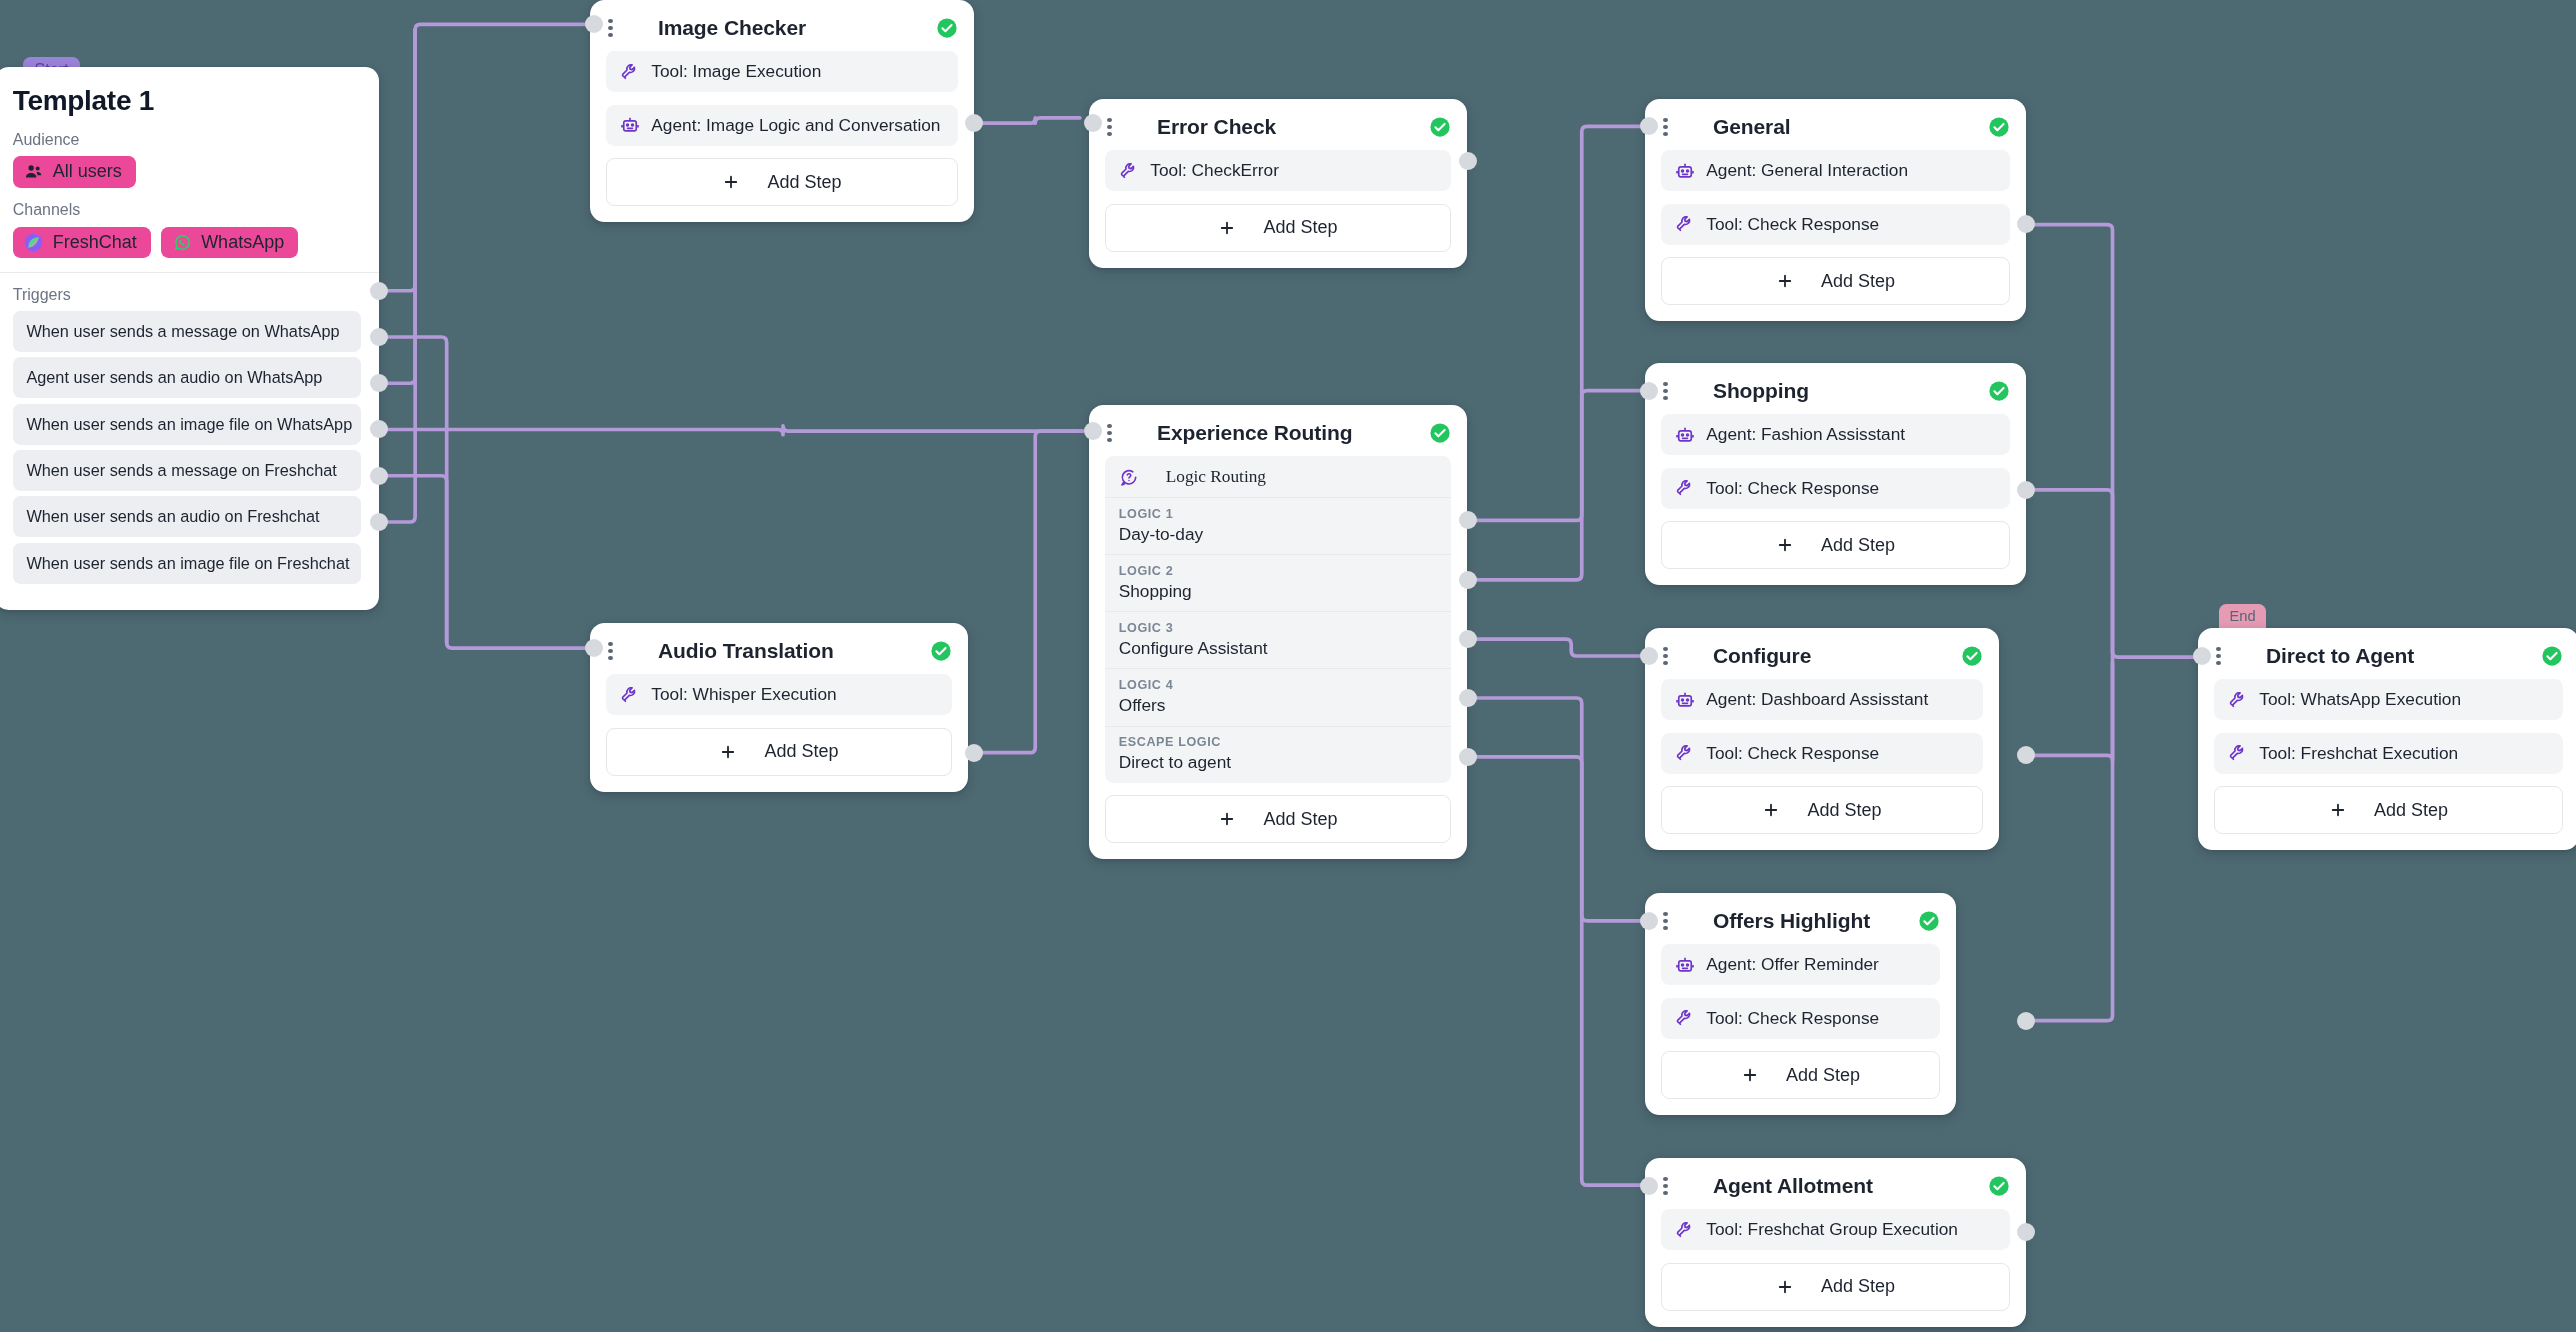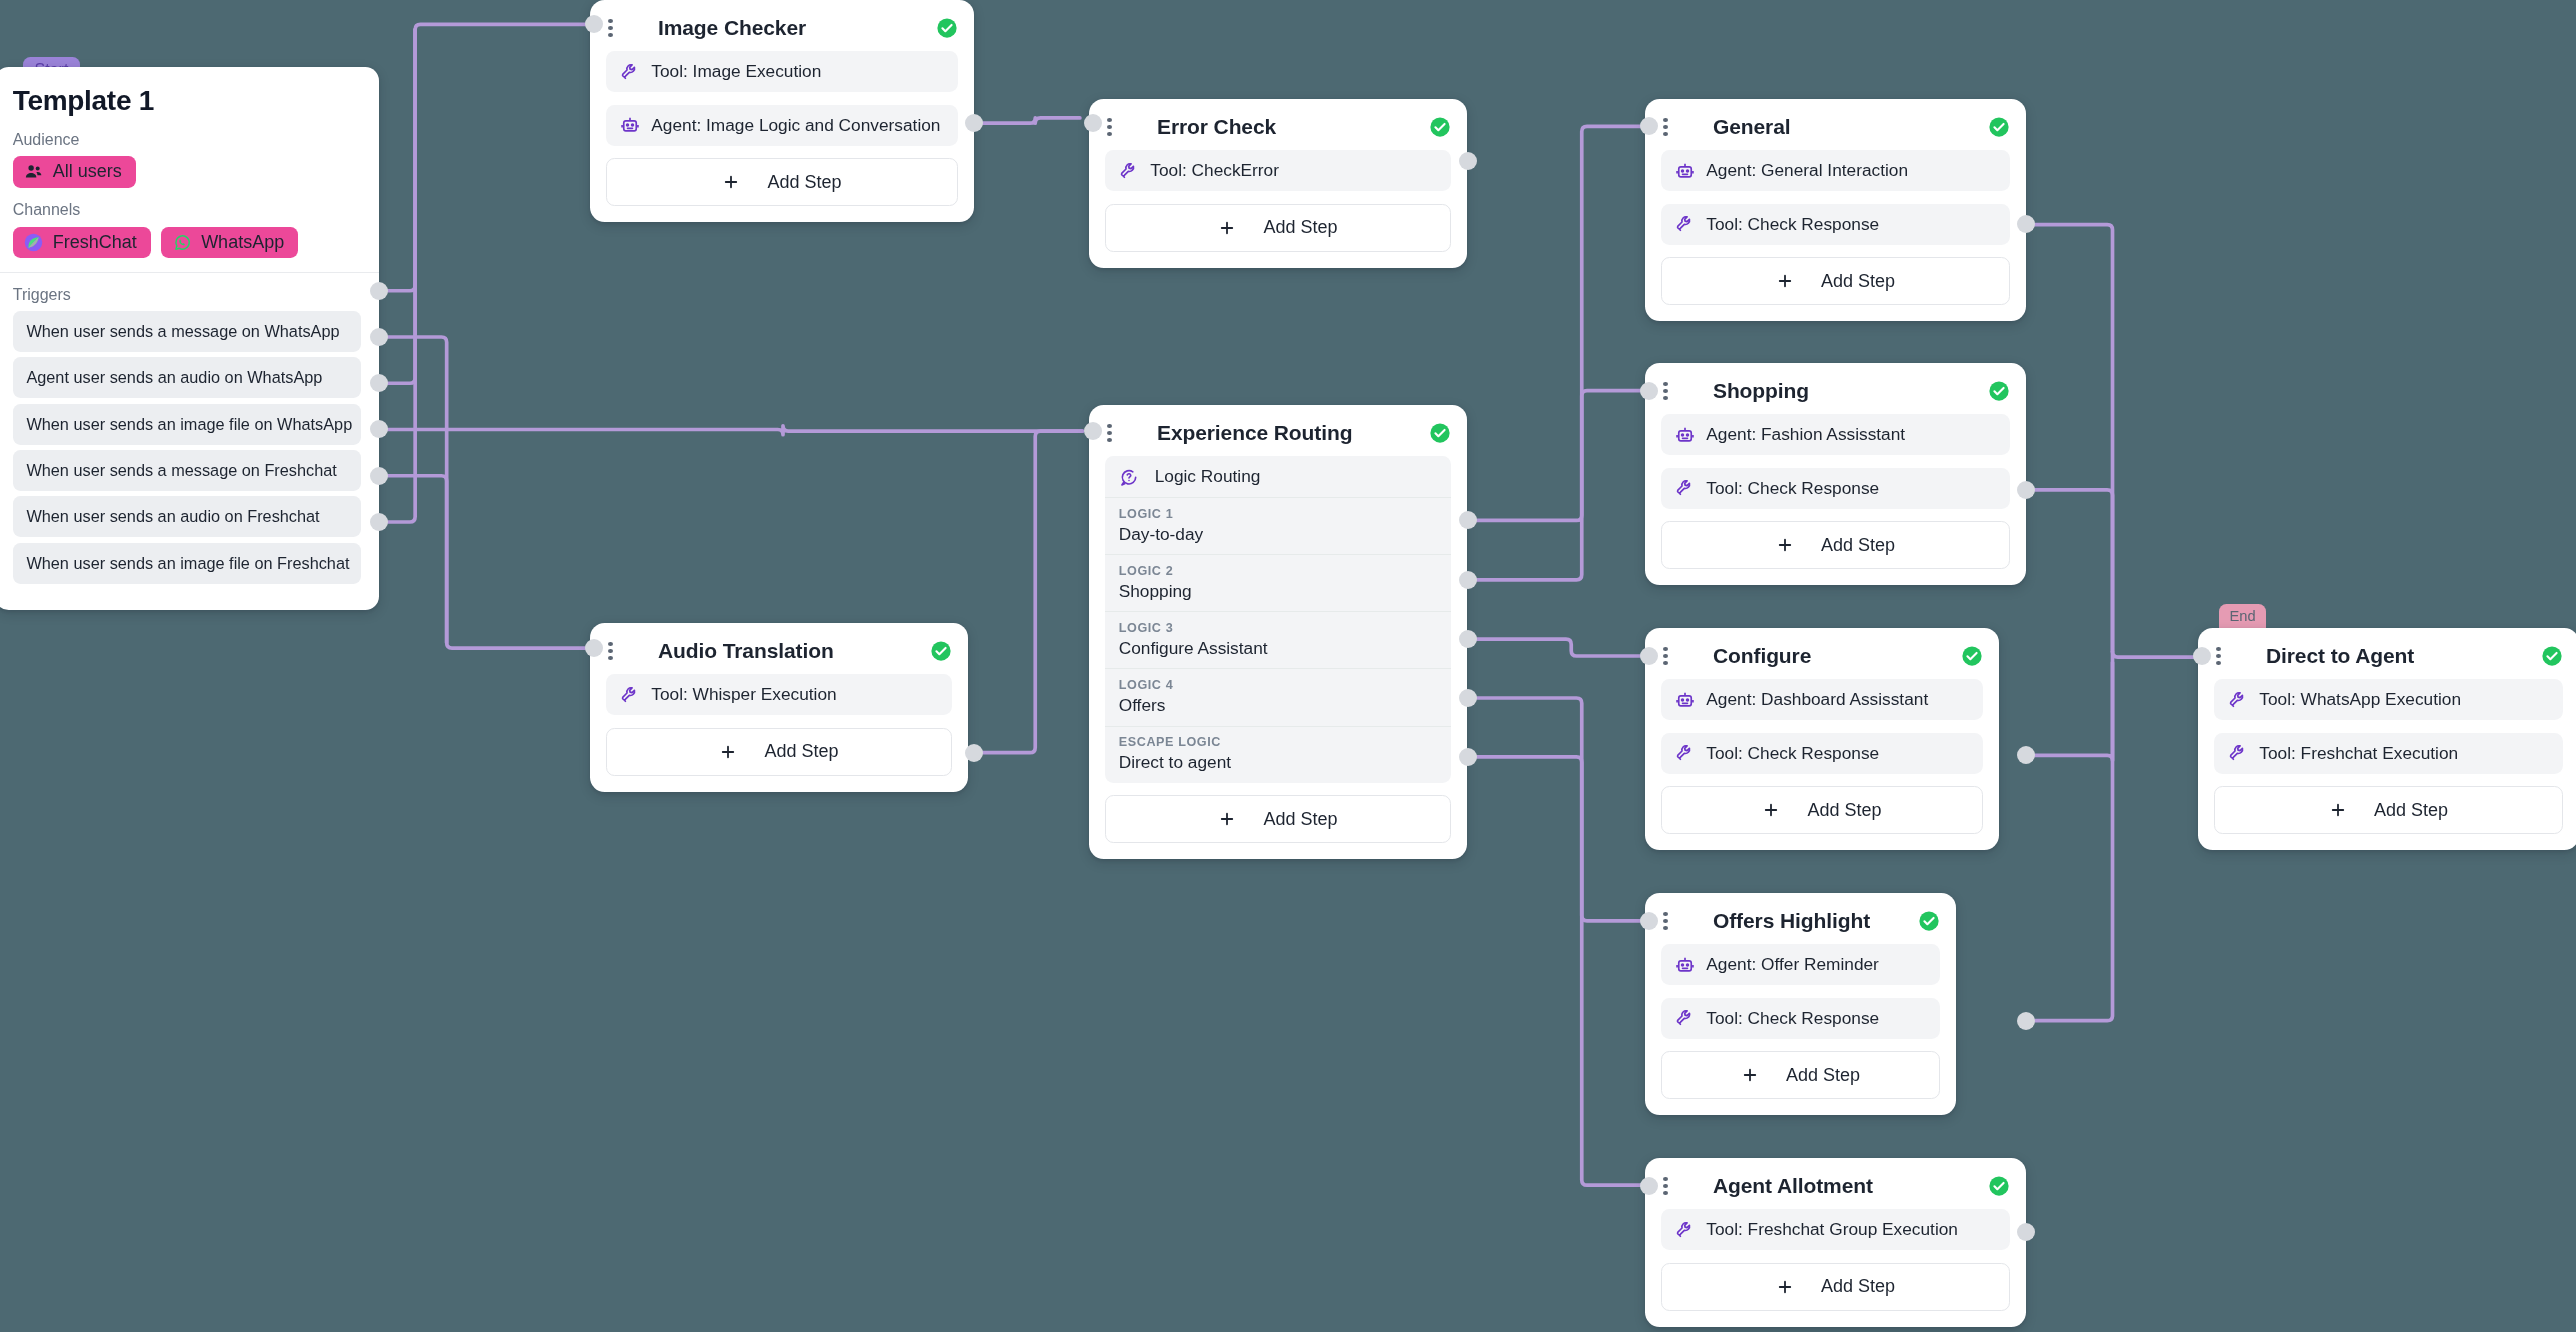--- a/index.html
+++ b/index.html
@@ -47,21 +47,21 @@
 
   .addstep {
     display: flex; align-items: center; justify-content: center; gap: 27px;
     height: 48px; border: 1.1px solid #e4e6ea; border-radius: 8.4px;
     background: #fff; font-size: 18px; color: #1d2430; font-weight: 400;
   }
   .plus { width: 18px; height: 18px; flex: 0 0 18px; }
 
   
   .logic-box { background: #f3f4f6; border-radius: 8.4px; padding: 0 0 0 0; margin-bottom: 12.6px; }
-  .logic-head { display: flex; align-items: center; gap: 16px; height: 41px; padding: 0 13.7px; }
+  .logic-head { display: flex; align-items: center; gap: 27px; height: 41px; padding: 0 13.7px; font-family: Liberation Serif, serif; }
   .logic-row { padding: 8.4px 13.7px 9.5px 13.7px; border-top: 1.1px solid #e6eaea; }
   .logic-row:first-of-type { border-top: none; padding-top: 4.2px; }
   .logic-key { font-size: 12.6px; font-weight: 700; color: #7b8694; letter-spacing: 0.6px; margin-bottom: 3.2px; }
   .logic-val { font-size: 17.3px; color: #1d2430; font-weight: 400; }
 
   
   #start-panel {
     position: absolute; left: -5.3px; top: 67px; width: 384px;
     background: #fff; border-radius: 13.7px;
     box-shadow: 0 3.2px 11.6px rgba(17,24,39,.16), 0 1.1px 3.2px rgba(17,24,39,.10);

